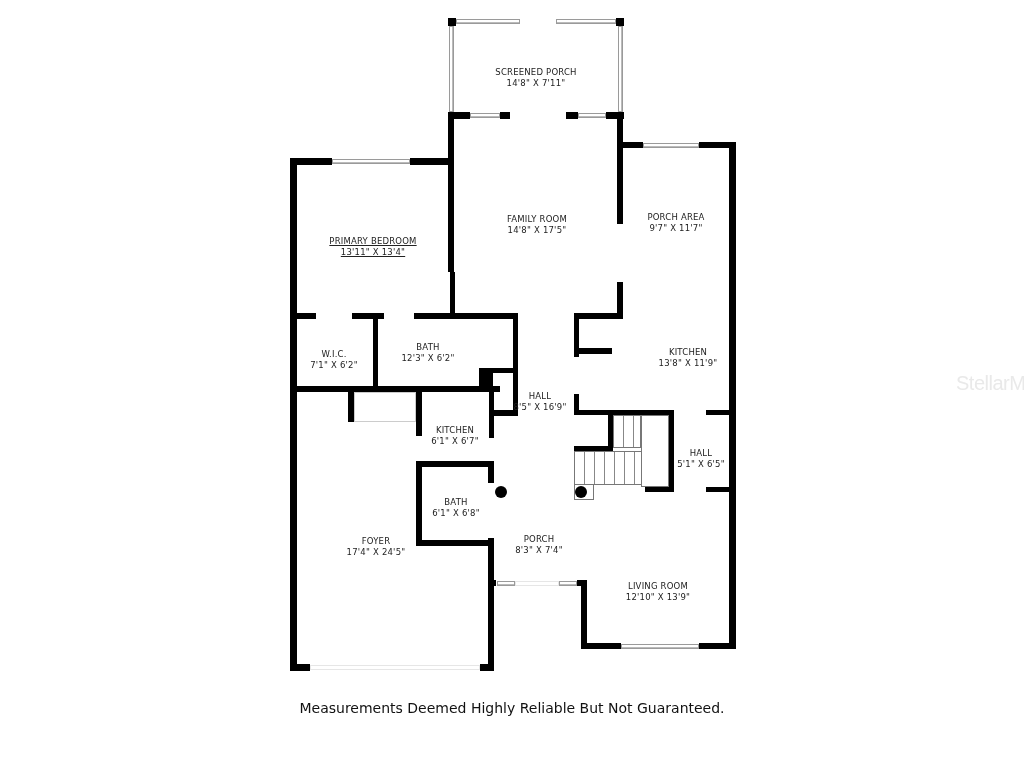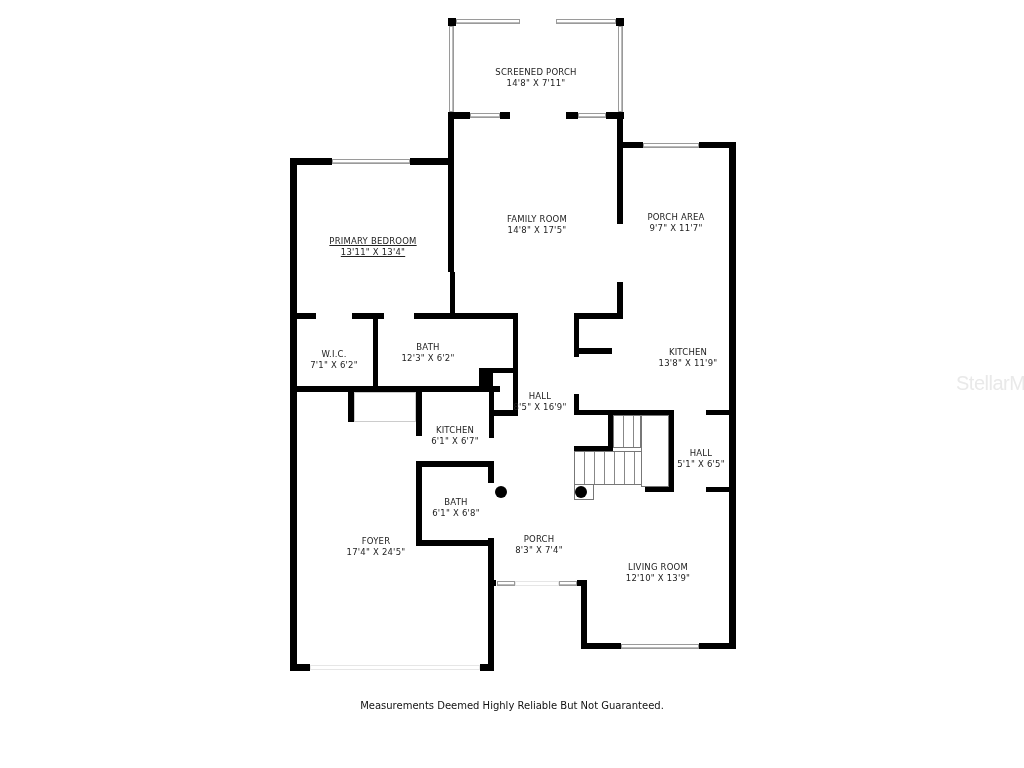--- a/index.html
+++ b/index.html
@@ -10,21 +10,21 @@
   .win.h::after { content: ""; position: absolute; left: 0; right: 0; top: 50%; border-top: 1px solid #bbb; }
   .win.v::after { content: ""; position: absolute; top: 0; bottom: 0; left: 50%; border-left: 1px solid #bbb; }
   .open { position: absolute; background: #fff; border: 1px solid #e6e6e6; box-sizing: border-box; }
   .label { position: absolute; text-align: center; color: #222; font-size: 8.5px; line-height: 11px; letter-spacing: 0.2px; transform: translateX(-50%); white-space: nowrap; }
   .label .dim { display: block; }
   .stairs { position: absolute; border: 1px solid #777; box-sizing: border-box;
     background-image: repeating-linear-gradient(90deg, transparent 0 9px, #888 9px 10px); }
   .stairs.v { background-image: repeating-linear-gradient(0deg, transparent 0 9px, #888 9px 10px); }
   .dot { position: absolute; width: 12px; height: 12px; border-radius: 50%; background: #000; }
   .watermark { position: absolute; left: 956px; top: 372px; font-size: 20px; color: #e9e9e9; letter-spacing: -0.5px; font-family: "Liberation Sans", sans-serif; }
-  .footer { position: absolute; left: 0; width: 1024px; top: 700px; text-align: center; font-size: 10px; color: #111; font-family: "DejaVu Sans", sans-serif; }
+  .footer { position: absolute; left: 0; width: 1024px; top: 700px; text-align: center; font-size: 14px; color: #111; font-family: "DejaVu Sans", sans-serif; }
 </style>
 </head>
 <body>
 
 <div class="plan">
 
   <div class="wall" style="left:448px;top:18px;width:8px;height:8px;"></div>
   <div class="wall" style="left:616px;top:18px;width:8px;height:8px;"></div>
   <div class="win h" style="left:456px;top:19px;width:64px;height:5px;"></div>
   <div class="win h" style="left:556px;top:19px;width:60px;height:5px;"></div>
@@ -158,20 +158,20 @@
     <span class="dim">6'1" X 6'8"</span>
   </div>
   <div class="label" style="left:376px;top:536px;">
     <span>FOYER</span>
     <span class="dim">17'4" X 24'5"</span>
   </div>
   <div class="label" style="left:539px;top:534px;">
     <span>PORCH</span>
     <span class="dim">8'3" X 7'4"</span>
   </div>
-  <div class="label" style="left:658px;top:562px;">
+  <div class="label" style="left:658px;top:581px;">
     <span>LIVING ROOM</span>
     <span class="dim">12'10" X 13'9"</span>
   </div>
 </div>
 
 <div class="watermark">StellarMLS</div>
 <div class="footer">Measurements Deemed Highly Reliable But Not Guaranteed.</div>
 
 </body></html>

